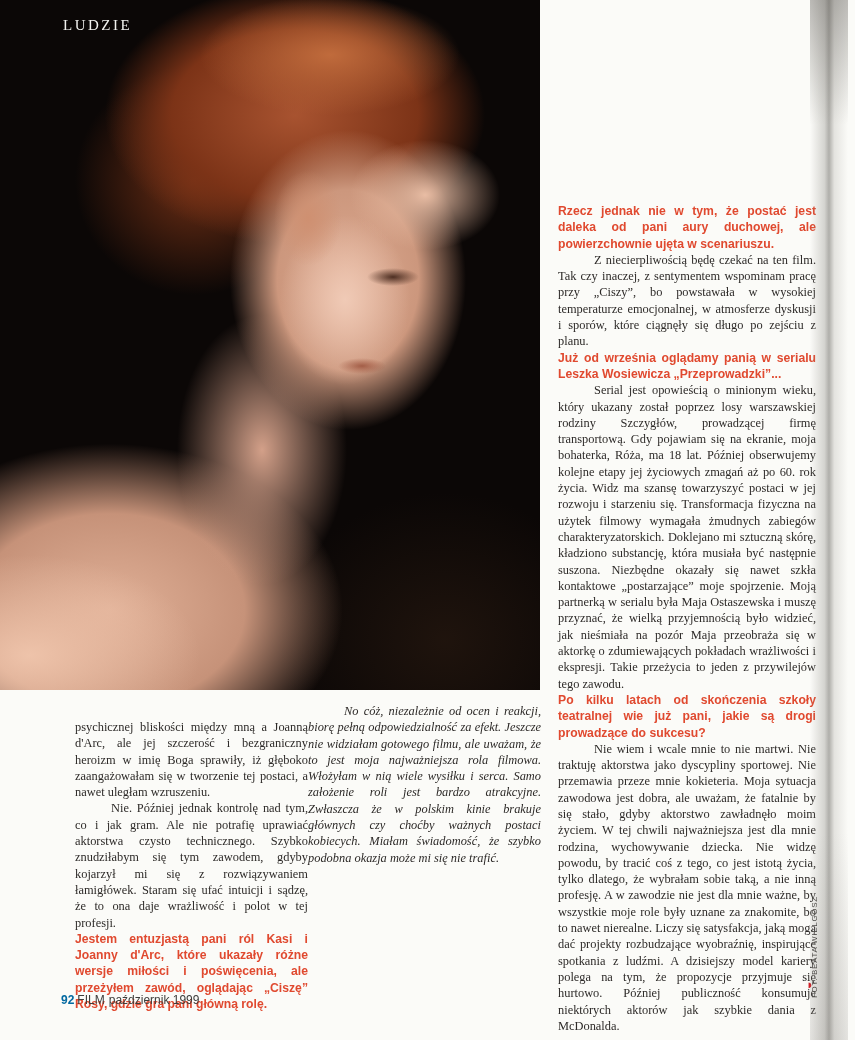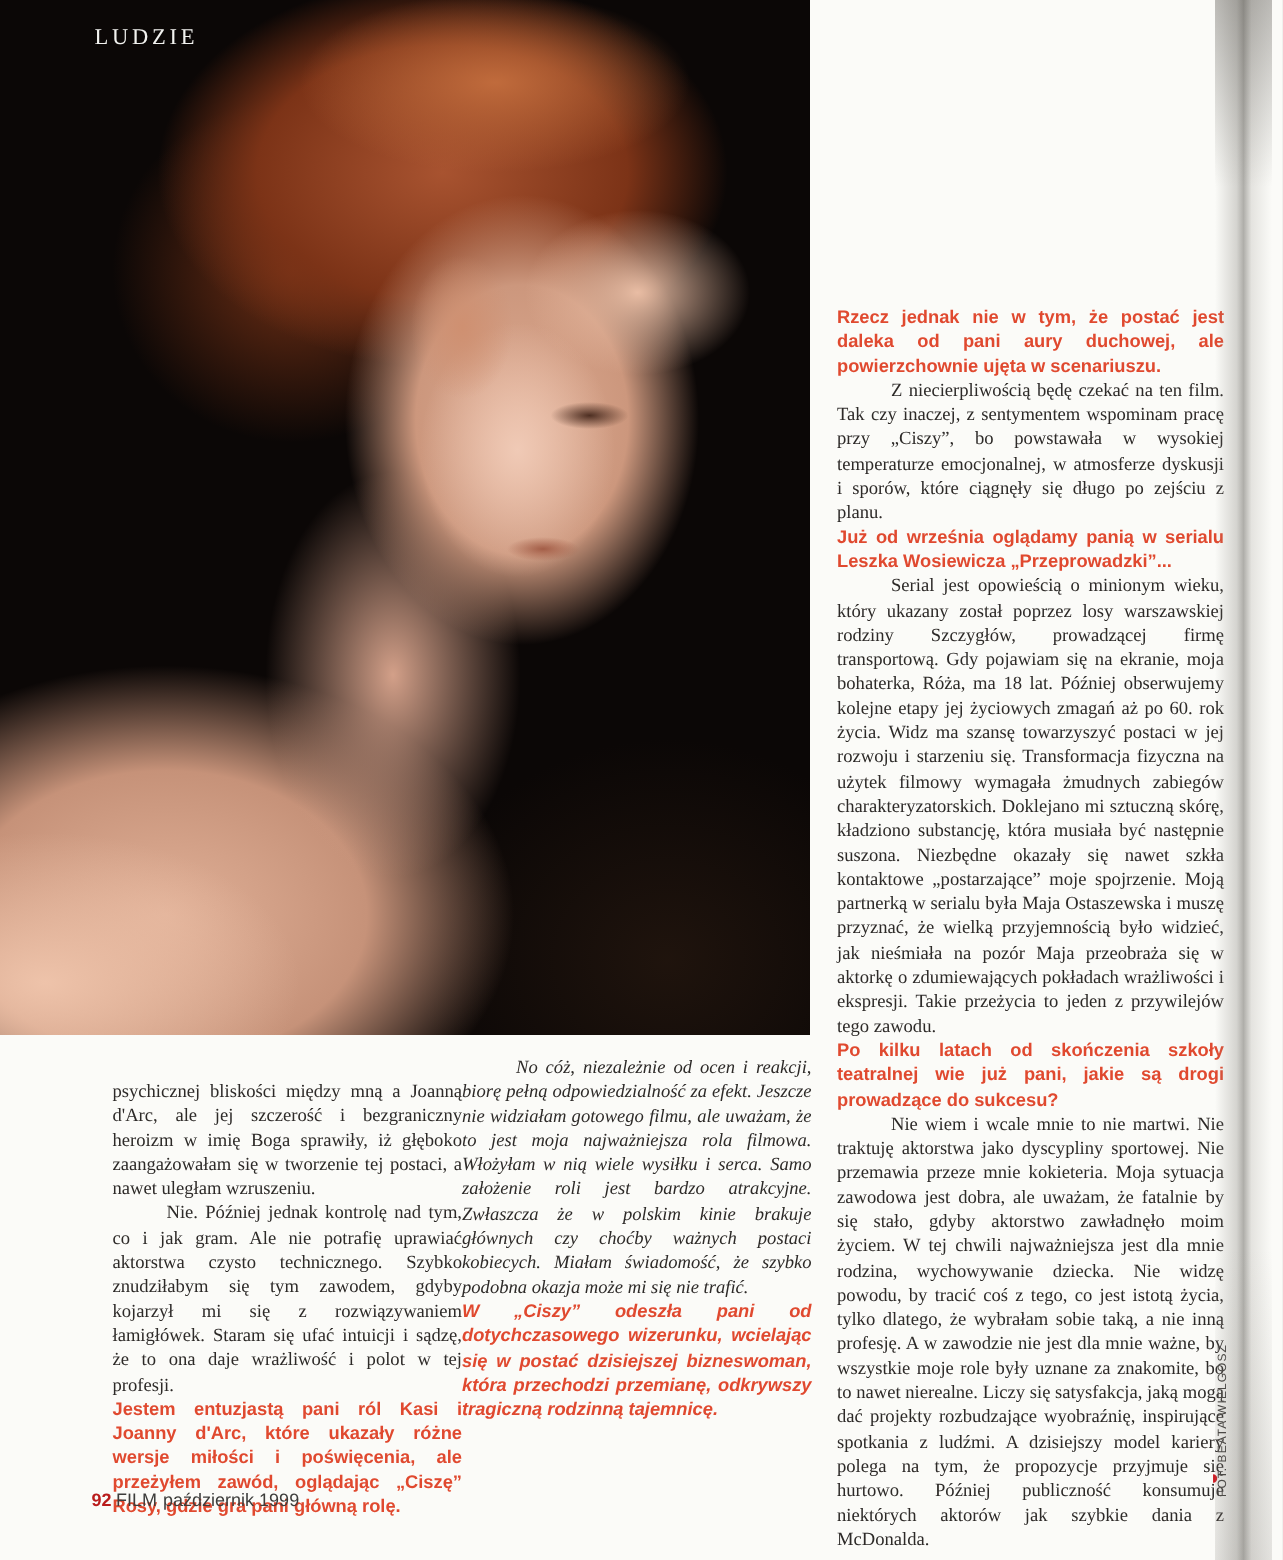--- a/index.html
+++ b/index.html
@@ -47,21 +47,21 @@
   }
   .end-mark{
     position:absolute;right:2px;bottom:4px;color:#cf1d25;
     font-size:13px;line-height:13px;
   }
   
   .footer{
     position:absolute;left:61px;top:993px;
     font-family:"Liberation Sans",sans-serif;font-size:12px;color:#3d3d3b;
   }
-  .footer .pgnum{font-weight:bold;color:#b91c1c;margin-right:3px;}
+  .footer .pgnum{font-weight:bold;color:#0369a1;margin-right:3px;}
   .footer .mag{margin-right:4px;text-align:right;}
   
   .page-edge{
     position:absolute;left:810px;top:0;width:38px;height:1040px;
     background:
       linear-gradient(to bottom, rgba(70,66,60,.35), rgba(70,66,60,0) 12%, rgba(70,66,60,0) 80%, rgba(120,116,110,.18) 100%),
       linear-gradient(to right, rgba(150,148,142,0) 0%, rgba(150,148,142,.38) 38%, rgba(100,98,92,.5) 50%, rgba(175,172,166,.3) 64%, rgba(255,255,255,0) 100%);
   }
   .photo-credit{
     position:absolute;left:810px;top:998px;width:128px;
@@ -80,21 +80,20 @@
   </div>
 
   <div class="col col-left">
     <p>psychicznej bliskości między mną a Joanną d'Arc, ale jej szczerość i bezgraniczny heroizm w imię Boga sprawiły, iż głęboko zaangażowałam się w tworzenie tej postaci, a nawet uległam wzruszeniu.</p>
     <p class="indent">Nie. Później jednak kontrolę nad tym, co i jak gram. Ale nie potrafię uprawiać aktorstwa czysto technicznego. Szybko znudziłabym się tym zawodem, gdyby kojarzył mi się z rozwiązywaniem łamigłówek. Staram się ufać intuicji i sądzę, że to ona daje wrażliwość i polot w tej profesji.</p>
     <p class="q">Jestem entuzjastą pani ról Kasi i Joanny d'Arc, które ukazały różne wersje miłości i poświęcenia, ale przeżyłem zawód, oglądając „Ciszę” Rosy, gdzie gra pani główną rolę.</p>
   </div>
 
   <div class="col col-mid">
     <p class="indent">No cóż, niezależnie od ocen i reakcji, biorę pełną odpowiedzialność za efekt. Jeszcze nie widziałam gotowego filmu, ale uważam, że to jest moja najważniejsza rola filmowa. Włożyłam w nią wiele wysiłku i serca. Samo założenie roli jest bardzo atrakcyjne. Zwłaszcza że w polskim kinie brakuje głównych czy choćby ważnych postaci kobiecych. Miałam świadomość, że szybko podobna okazja może mi się nie trafić.</p>
-    <p class="q">W „Ciszy” odeszła pani od dotychczasowego wizerunku, wcielając się w postać dzisiejszej bizneswoman, która przechodzi przemianę, odkrywszy tragiczną rodzinną tajemnicę.</p>
   </div>
 
   <div class="col col-right">
     <p class="q">Rzecz jednak nie w tym, że postać jest daleka od pani aury duchowej, ale powierzchownie ujęta w scenariuszu.</p>
     <p class="indent">Z niecierpliwością będę czekać na ten film. Tak czy inaczej, z sentymentem wspominam pracę przy „Ciszy”, bo powstawała w wysokiej temperaturze emocjonalnej, w atmosferze dyskusji i sporów, które ciągnęły się długo po zejściu z planu.</p>
     <p class="q">Już od września oglądamy panią w serialu Leszka Wosiewicza „Przeprowadzki”...</p>
     <p class="indent">Serial jest opowieścią o minionym wieku, który ukazany został poprzez losy warszawskiej rodziny Szczygłów, prowadzącej firmę transportową. Gdy pojawiam się na ekranie, moja bohaterka, Róża, ma 18 lat. Później obserwujemy kolejne etapy jej życiowych zmagań aż po 60. rok życia. Widz ma szansę towarzyszyć postaci w jej rozwoju i starzeniu się. Transformacja fizyczna na użytek filmowy wymagała żmudnych zabiegów charakteryzatorskich. Doklejano mi sztuczną skórę, kładziono substancję, która musiała być następnie suszona. Niezbędne okazały się nawet szkła kontaktowe „postarzające” moje spojrzenie. Moją partnerką w serialu była Maja Ostaszewska i muszę przyznać, że wielką przyjemnością było widzieć, jak nieśmiała na pozór Maja przeobraża się w aktorkę o zdumiewających pokładach wrażliwości i ekspresji. Takie przeżycia to jeden z przywilejów tego zawodu.</p>
     <p class="q">Po kilku latach od skończenia szkoły teatralnej wie już pani, jakie są drogi prowadzące do sukcesu?</p>
     <p class="indent">Nie wiem i wcale mnie to nie martwi. Nie traktuję aktorstwa jako dyscypliny sportowej. Nie przemawia przeze mnie kokieteria. Moja sytuacja zawodowa jest dobra, ale uważam, że fatalnie by się stało, gdyby aktorstwo zawładnęło moim życiem. W tej chwili najważniejsza jest dla mnie rodzina, wychowywanie dziecka. Nie widzę powodu, by tracić coś z tego, co jest istotą życia, tylko dlatego, że wybrałam sobie taką, a nie inną profesję. A w zawodzie nie jest dla mnie ważne, by wszystkie moje role były uznane za znakomite, bo to nawet nierealne. Liczy się satysfakcja, jaką mogą dać projekty rozbudzające wyobraźnię, inspirujące spotkania z ludźmi. A dzisiejszy model kariery polega na tym, że propozycje przyjmuje się hurtowo. Później publiczność konsumuje niektórych aktorów jak szybkie dania z McDonalda.</p>
     <span class="end-mark">◗</span>

